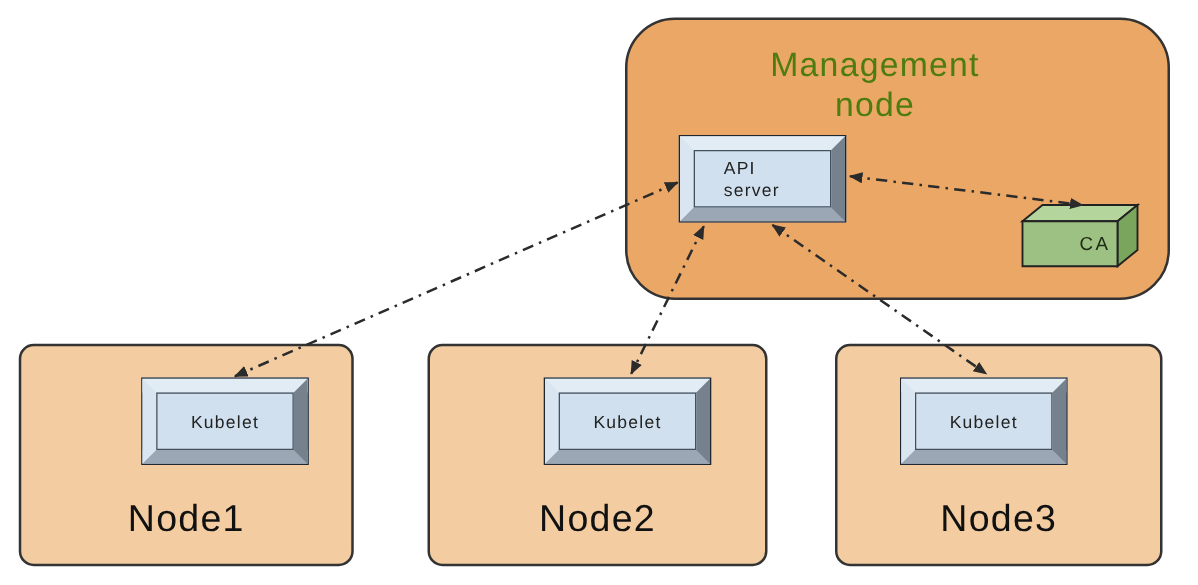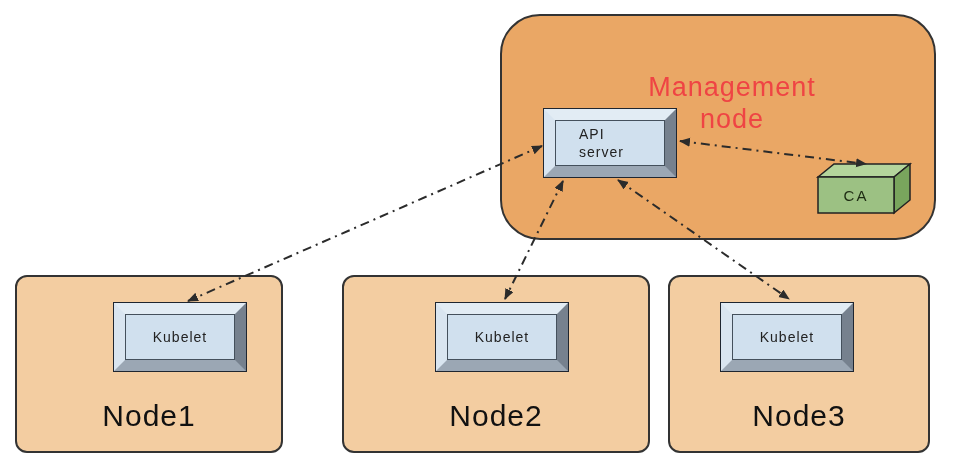--- a/index.html
+++ b/index.html
@@ -23,33 +23,32 @@
     left: 500px; top: 14px; width: 436px; height: 226px;
     background: #EAA765;
     border-radius: 40px;
   }
   .worker {
     background: #F3CDA1;
     border-radius: 12px;
     top: 275px; height: 178px;
   }
   .worker.n1 { left: 15px;  width: 268px; }
-  .worker.n2 { left: 342px; width: 308px; }
+  .worker.n2 { left: 342px; width: 272px; }
   .worker.n3 { left: 668px; width: 262px; }
 
   .mgmt-title {
     position: absolute;
-    left: 532px; top: 36px; width: 400px;
+    left: 500px; top: 36px; width: 400px;
     text-align: center;
     font-size: 27px;
     line-height: 32px;
     letter-spacing: 1px;
-    color: #ef4444;
+    color: #4d7c0f;
     white-space: normal;
-    margin-top: 35px;
   }
   .mgmt-title-inner { display: inline-block; width: 210px; }
 
   .node-label {
     position: absolute;
     left: 0; right: 0;
     top: 122px;
     text-align: center;
     font-size: 30px;
     letter-spacing: 1px;
@@ -91,21 +90,21 @@
   .api-box    { left: 543px; top: 108px; }
   .kubelet-k1 { left: 113px; top: 302px; }
   .kubelet-k2 { left: 435px; top: 302px; }
   .kubelet-k3 { left: 720px; top: 302px; }
 
   .api-label { white-space: pre-line; }
 
   
   .ca-label {
     position: absolute;
-    left: 818px; top: 177px; width: 76px; height: 36px;
+    left: 838px; top: 177px; width: 76px; height: 36px;
     display: flex; align-items: center; justify-content: center;
     font-size: 15px; letter-spacing: 2px; color: #1d2b12;
     z-index: 3;
   }
 
   #overlay {
     position: absolute;
     left: 0; top: 0;
     width: 958px; height: 468px;
     pointer-events: none;

